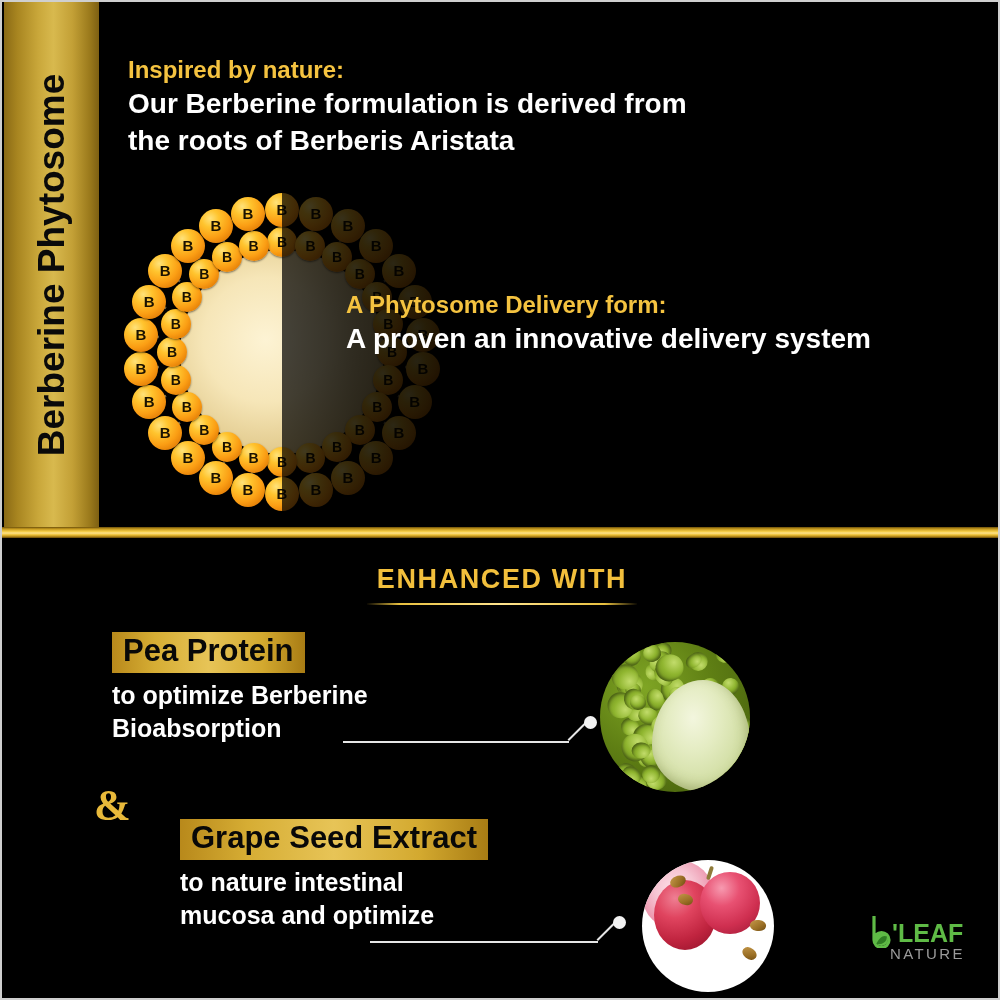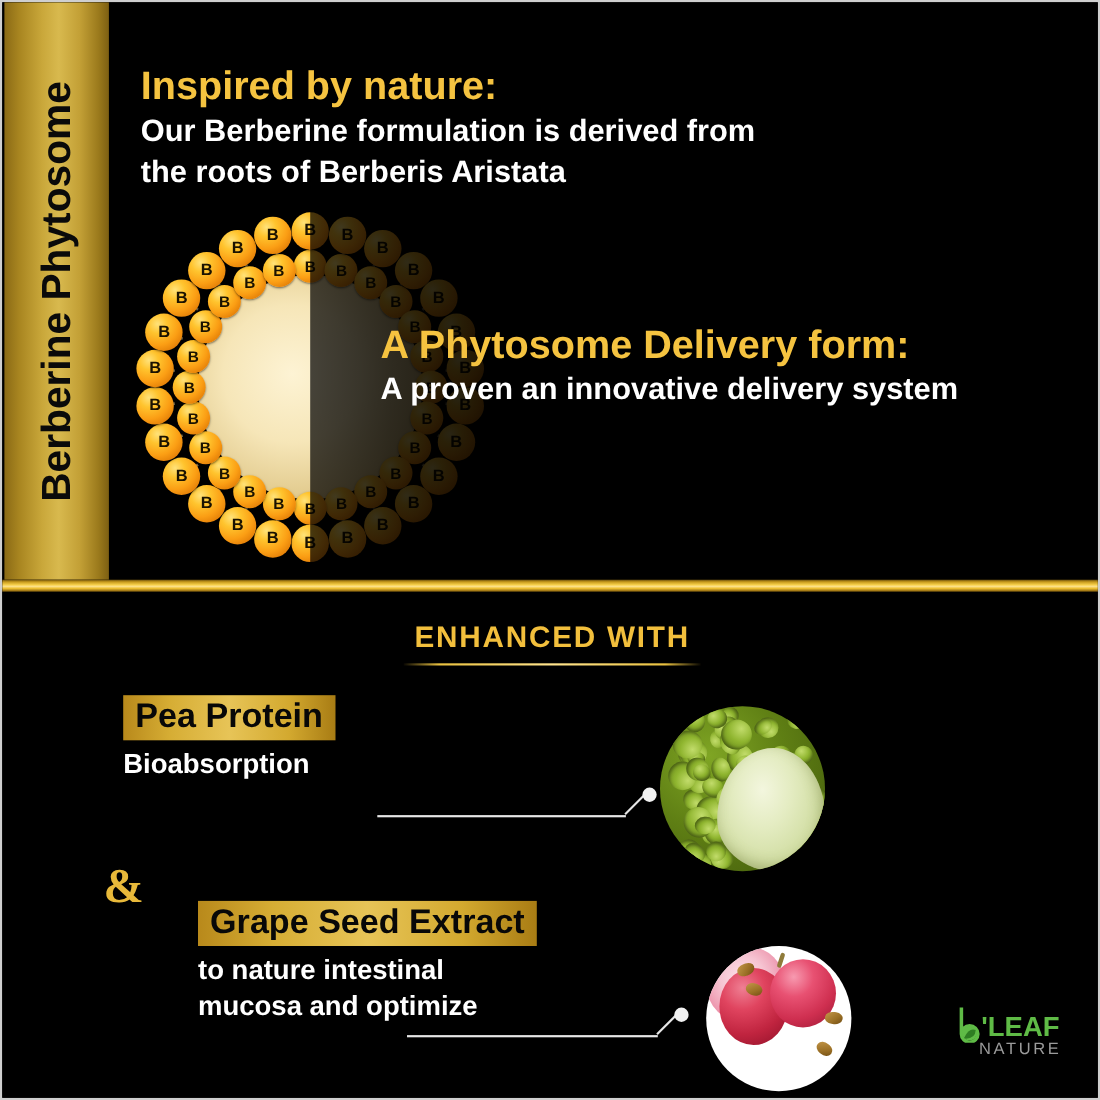--- a/index.html
+++ b/index.html
@@ -80,21 +80,21 @@
 
   
   #intro-block {
     position: absolute;
     left: 126px;
     top: 53px;
     width: 700px;
   }
   .head-gold {
     color: #f5c340;
-    font-size: 36px;
+    font-size: 24px;
     font-weight: bold;
     line-height: 1.28;
     margin: 0;
     font-family: "Liberation Sans", sans-serif;
   }
   .body-white {
     color: #ffffff;
     font-size: 28px;
     font-weight: bold;
     line-height: 1.32;
@@ -492,20 +492,21 @@
   <div id="bottom-section">
 
     <div id="enhanced-wrap">
       <div id="enhanced-title">ENHANCED WITH</div>
       <div id="enhanced-rule"></div>
     </div>
 
     <div class="ingredient" style="left:110px; top:94px;">
       <span class="tag-box">Pea Protein</span>
       <div class="ing-desc">
+        <div>to optimize Berberine</div>
         <div>Bioabsorption</div>
       </div>
     </div>
 
     <div class="connector">
       <div class="conn-line" style="left:341px; top:203px; width:226px;"></div>
       <div class="conn-diag" style="left:567px; top:203px; height:27px; transform: rotate(225deg);"></div>
       <div class="conn-dot" style="left:582px; top:178px;"></div>
     </div>
 

